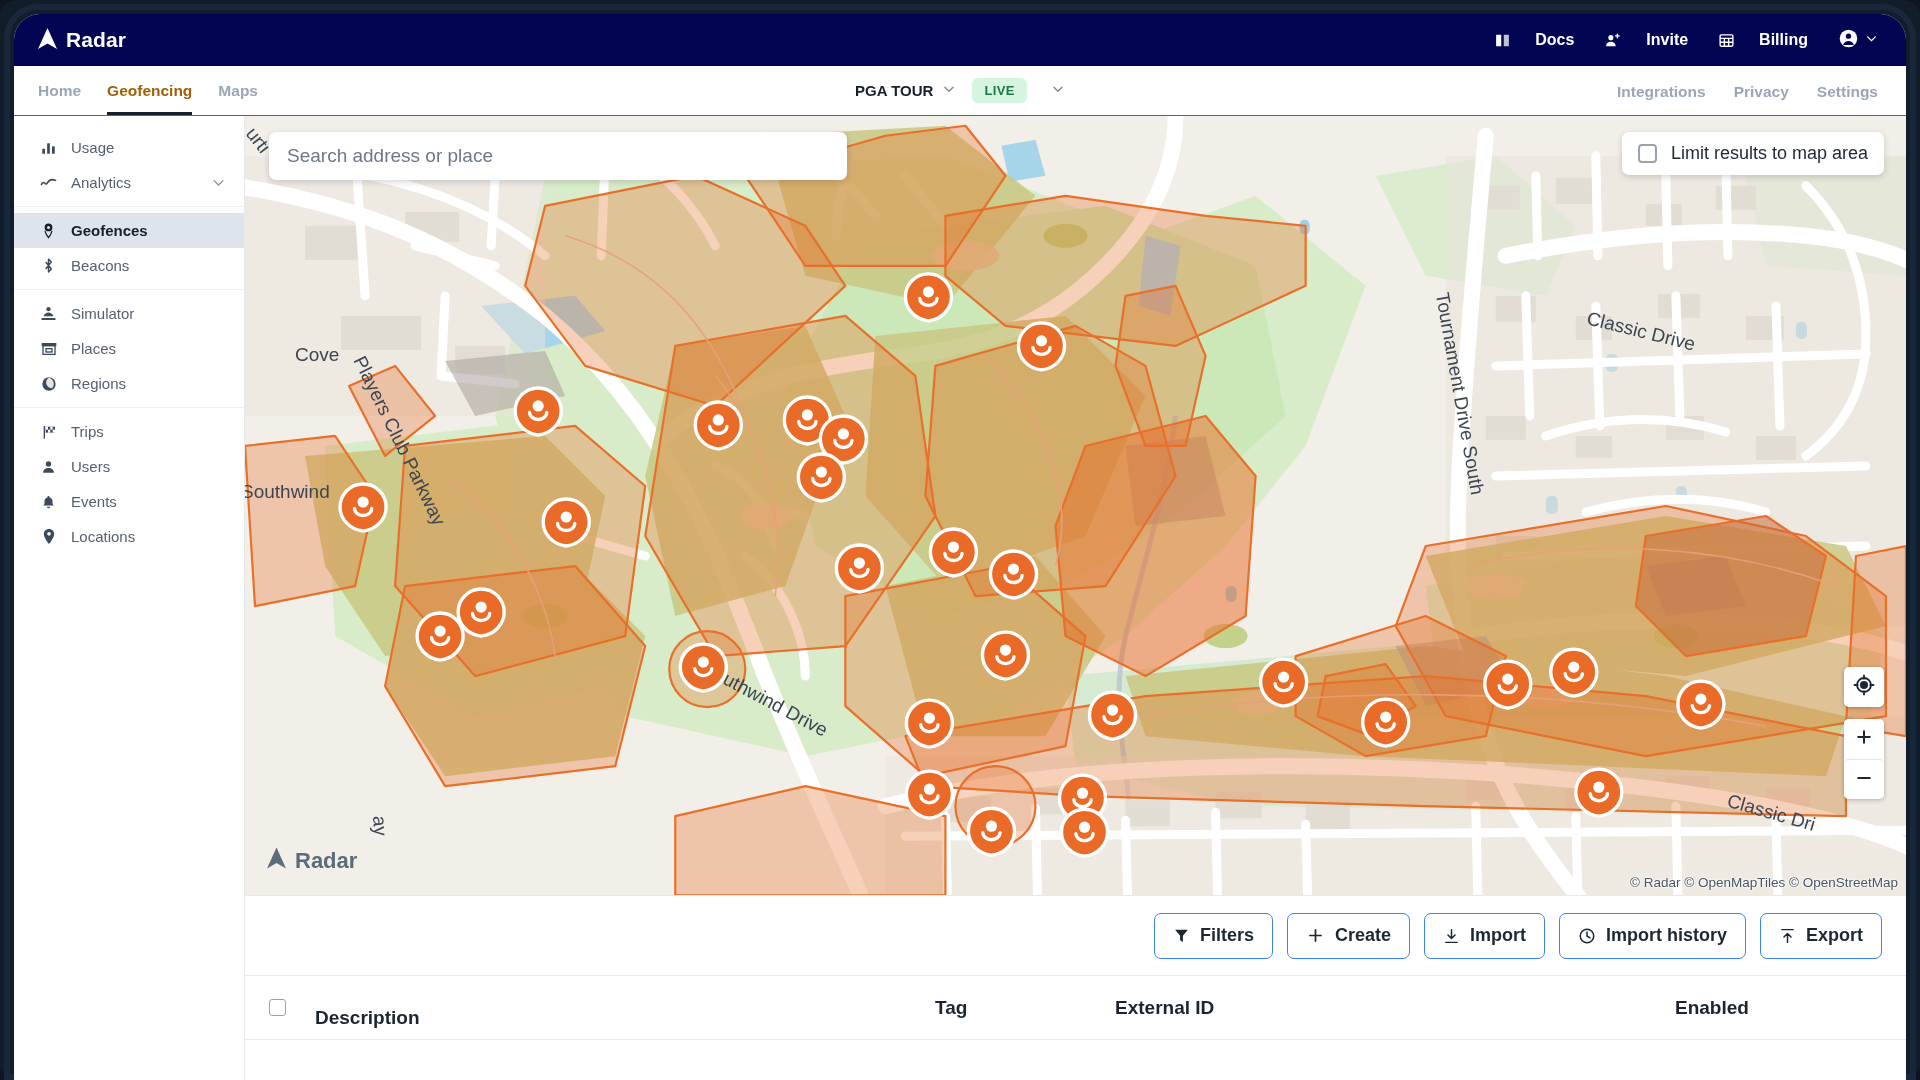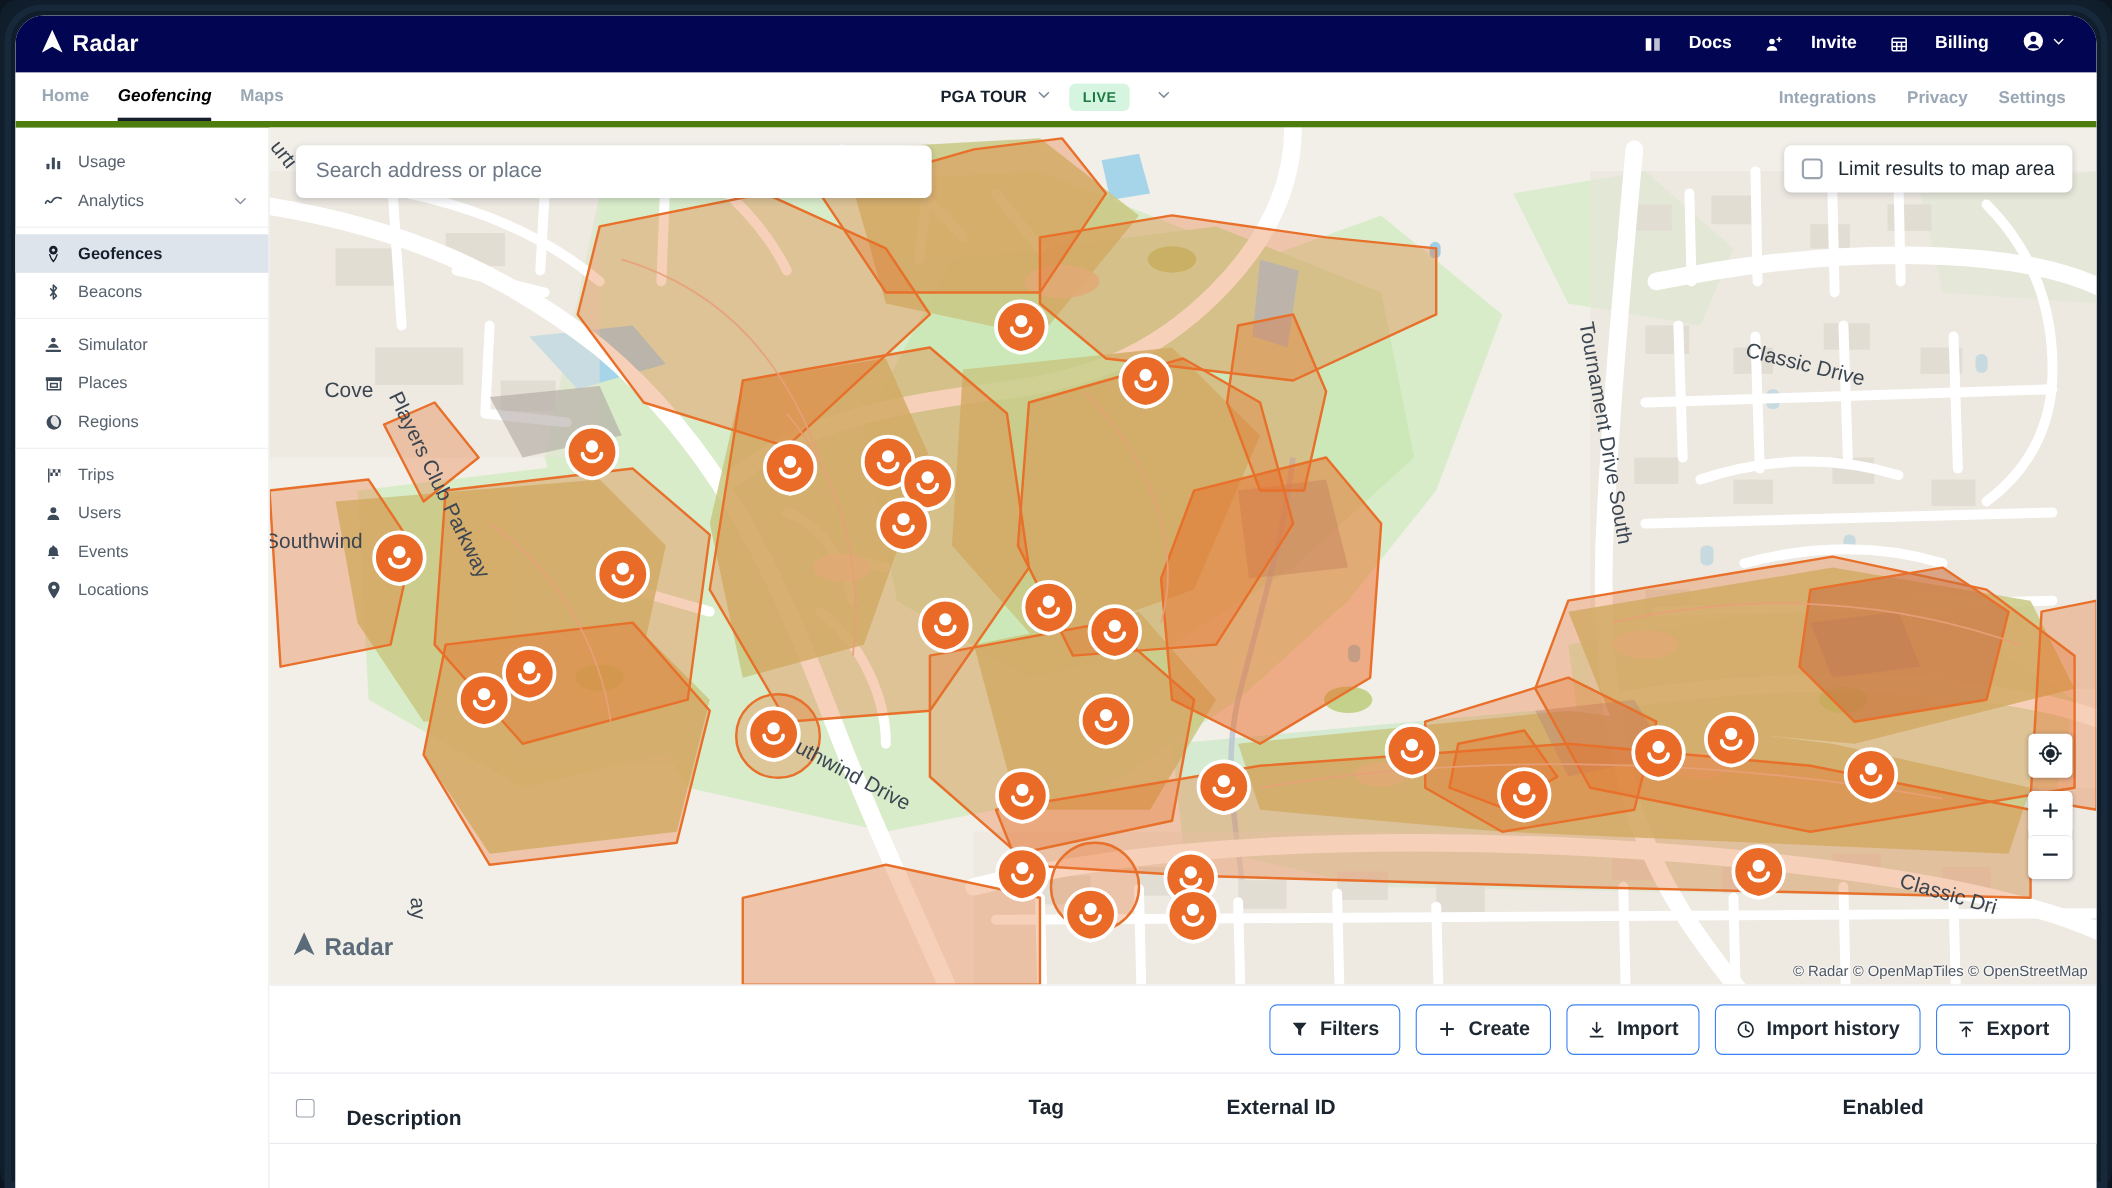--- a/index.html
+++ b/index.html
@@ -50,34 +50,34 @@
     font-size: 16px; font-weight: 700; color: #fff;
     cursor: pointer;
   }
   .topnav-item svg { display: block; }
   .account { display: flex; align-items: center; gap: 6px; cursor: pointer; }
 
   
   .subnav {
     height: 50px;
     background: #fff;
-    border-bottom: 6px solid #4d7c0f;
+    border-bottom: 1px solid #4d7c0f;
     display: flex; align-items: stretch;
     position: relative;
     padding: 0 28px 0 24px;
   }
   .subnav-left { display: flex; align-items: stretch; gap: 26px; }
   .subnav-link {
     display: flex; align-items: center;
     font-size: 15.5px; color: #9aa7b5; font-weight: 600;
     cursor: pointer;
     border-bottom: 3px solid transparent;
     padding-top: 3px;
   }
-  .subnav-link.active { color: #000000; font-weight: 700; border-bottom-color: #16202c; font-style: italic; }
+  .subnav-link.active { color: #a16207; font-weight: 700; border-bottom-color: #16202c; }
   .subnav-center {
     position: absolute; left: 0; right: 0; top: 0; bottom: 0;
     display: flex; align-items: center; justify-content: center; gap: 16px;
     pointer-events: none;
   }
   .subnav-center > * { pointer-events: auto; }
   .project-select {
     display: flex; align-items: center; gap: 9px;
     font-size: 15px; font-weight: 700; color: #16202c; cursor: pointer;
   }

